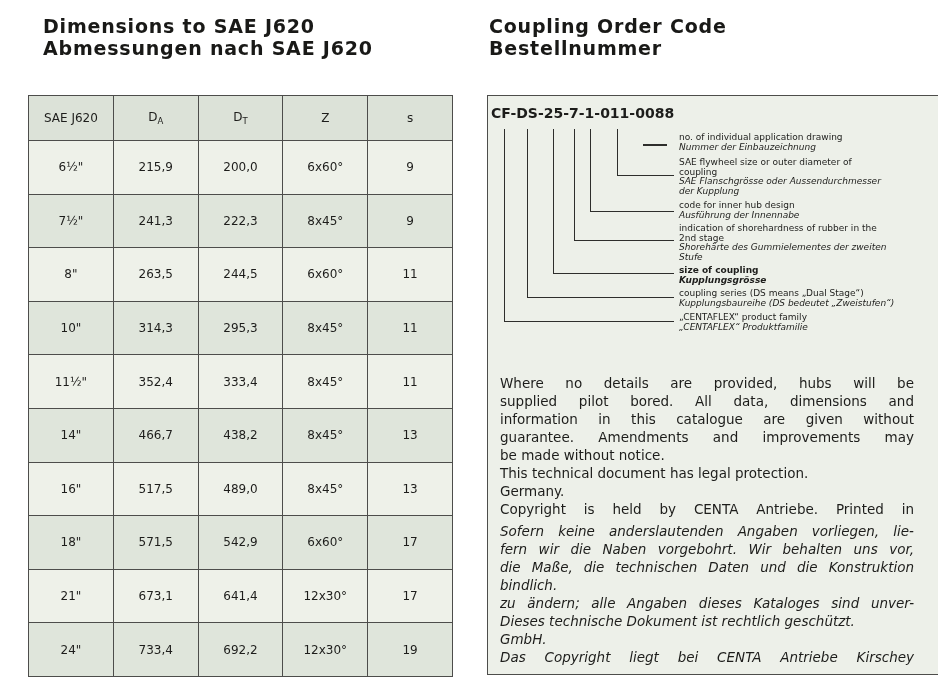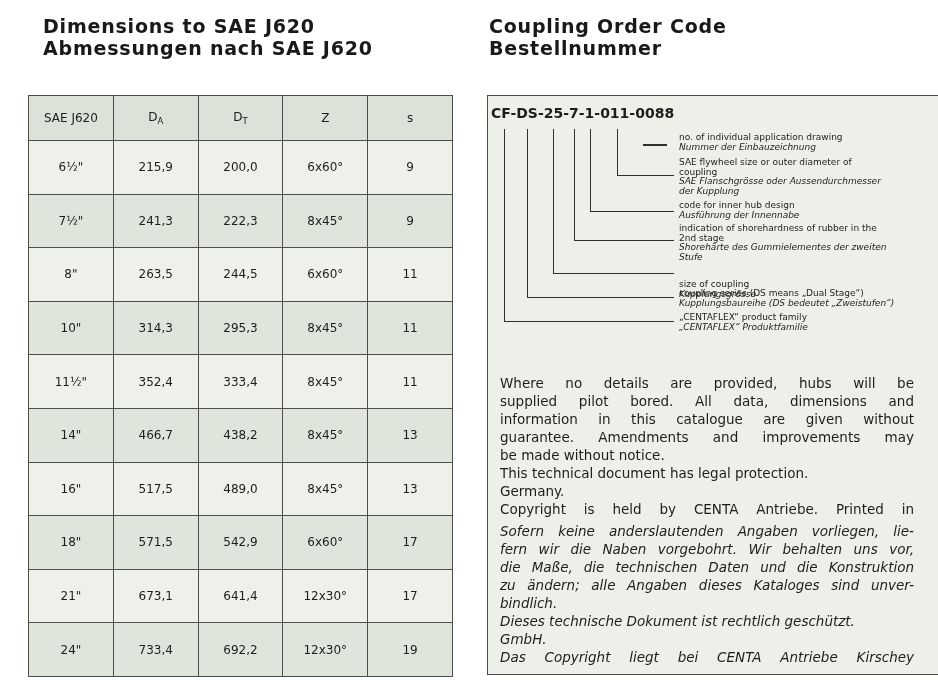--- a/index.html
+++ b/index.html
@@ -174,21 +174,21 @@
         <div class="oc-label" style="top: 105px;">
           <div class="en-line">code for inner hub design</div>
           <div class="de-line">Ausführung der Innennabe</div>
         </div>
         <div class="oc-label" style="top: 128px;">
           <div class="en-line">indication of shorehardness of rubber in the</div>
           <div class="en-line">2nd stage</div>
           <div class="de-line">Shorehärte des Gummielementes der zweiten</div>
           <div class="de-line">Stufe</div>
         </div>
-        <div class="oc-label" style="top: 184px;">
+        <div class="oc-label" style="top: 170px; font-weight: bold;">
           <div class="en-line">size of coupling</div>
           <div class="de-line">Kupplungsgrösse</div>
         </div>
         <div class="oc-label" style="top: 193px;">
           <div class="en-line">coupling series (DS means „Dual Stage“)</div>
           <div class="de-line">Kupplungsbaureihe (DS bedeutet „Zweistufen“)</div>
         </div>
         <div class="oc-label" style="top: 217px;">
           <div class="en-line">„CENTAFLEX“ product family</div>
           <div class="de-line">„CENTAFLEX“ Produktfamilie</div>
@@ -201,21 +201,21 @@
         <div class="note-line stretch">guarantee. Amendments and improvements may</div>
         <div class="note-line">be made without notice.</div>
         <div class="note-line">This technical document has legal protection.</div>
         <div class="note-line">Germany.</div>
         <div class="note-line stretch">Copyright is held by CENTA Antriebe. Printed in</div>
       </div>
     <div class="notes notes-de" id="notes-de">
         <div class="note-line stretch">Sofern keine anderslautenden Angaben vorliegen, lie-</div>
         <div class="note-line stretch">fern wir die Naben vorgebohrt. Wir behalten uns vor,</div>
         <div class="note-line stretch">die Maße, die technischen Daten und die Konstruktion</div>
+        <div class="note-line">bindlich.</div>
         <div class="note-line stretch">zu ändern; alle Angaben dieses Kataloges sind unver-</div>
-        <div class="note-line">bindlich.</div>
         <div class="note-line">Dieses technische Dokument ist rechtlich geschützt.</div>
         <div class="note-line">GmbH.</div>
         <div class="note-line stretch">Das Copyright liegt bei CENTA Antriebe Kirschey</div>
       </div>
   </div>
 
 </div>
 
 </body></html>

